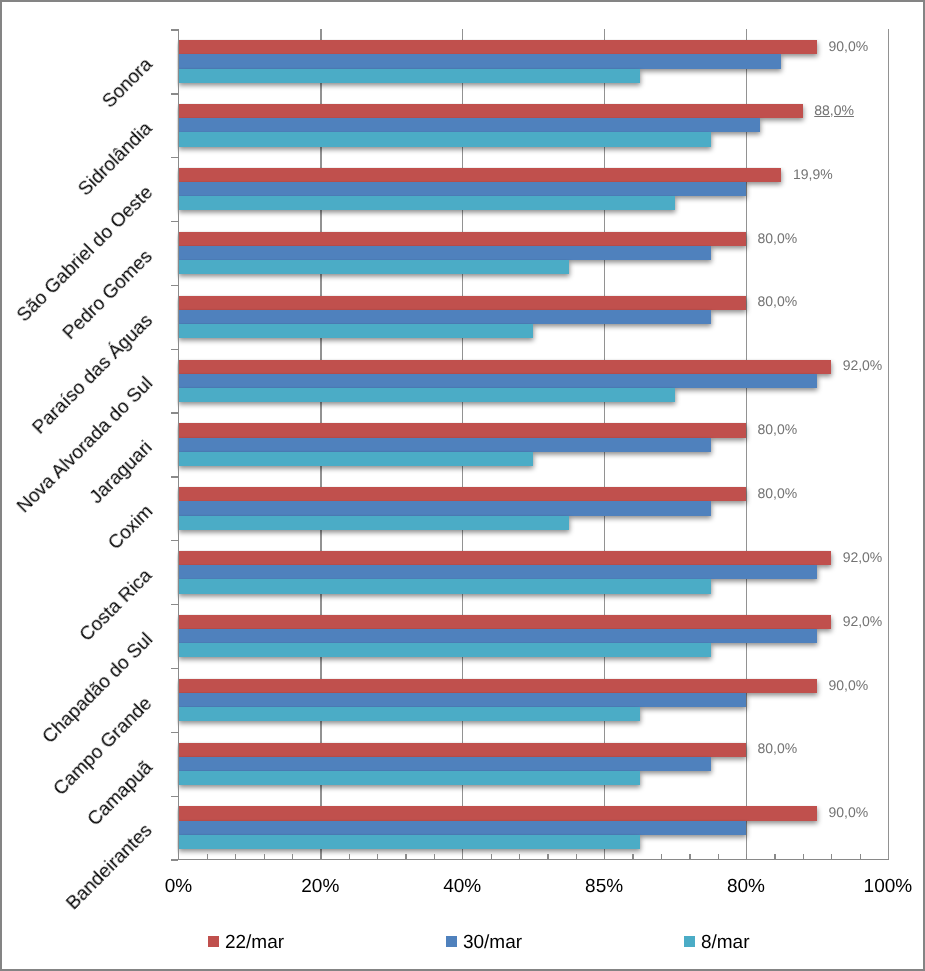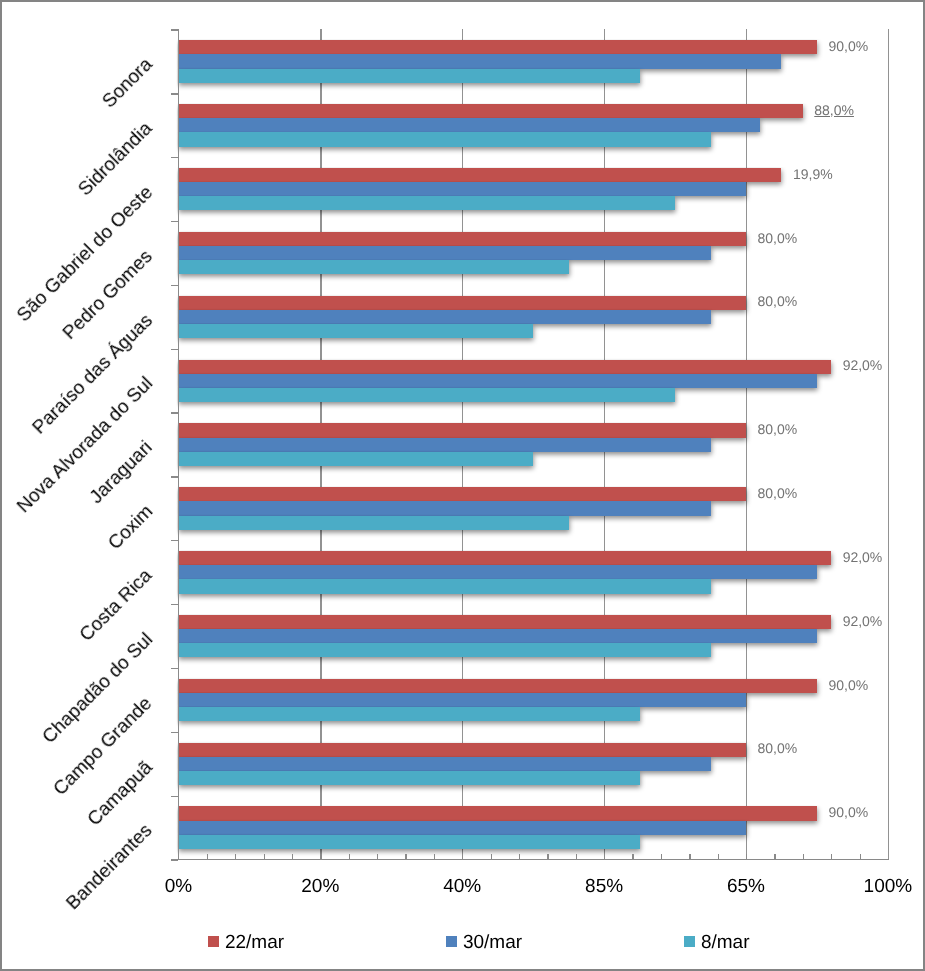--- a/index.html
+++ b/index.html
@@ -86,21 +86,21 @@
         <div class="bar" style="top: 791.215px; width: 567.6px; height: 14.1566px; background: rgb(79, 129, 189);"></div>
         <div class="bar" style="top: 805.372px; width: 461.175px; height: 14.1566px; background: rgb(75, 172, 198);"></div>
       </div>
   <div class="axis-v"></div>
   <div class="axis-h"></div>
   <div id="axis-labels">
         <div class="xlabel" style="left: 118.4px; width: 120px; top: 875.6px;">0%</div>
         <div class="xlabel" style="left: 260.3px; width: 120px; top: 875.6px;">20%</div>
         <div class="xlabel" style="left: 402.2px; width: 120px; top: 875.6px;">40%</div>
         <div class="xlabel" style="left: 544.1px; width: 120px; top: 875.6px;">85%</div>
-        <div class="xlabel" style="left: 686px; width: 120px; top: 875.6px;">65%</div>
+        <div class="xlabel" style="left: 686px; width: 120px; top: 875.6px;">80%</div>
         <div class="xlabel" style="left: 827.9px; width: 120px; top: 875.6px;">100%</div>
       </div>
   <div id="cat-labels">
         <div class="ylabel-wrap" style="position: absolute; left: 0px; width: 149.4px; top: 61.7531px; height: 0px;">
           <div class="ylabel" style="top: -9.5px;">Sonora</div>
         </div>
         <div class="ylabel-wrap" style="position: absolute; left: 0px; width: 149.4px; top: 125.599px; height: 0px;">
           <div class="ylabel" style="top: -9.5px;">Sidrolândia</div>
         </div>
         <div class="ylabel-wrap" style="position: absolute; left: 0px; width: 149.4px; top: 189.445px; height: 0px;">

